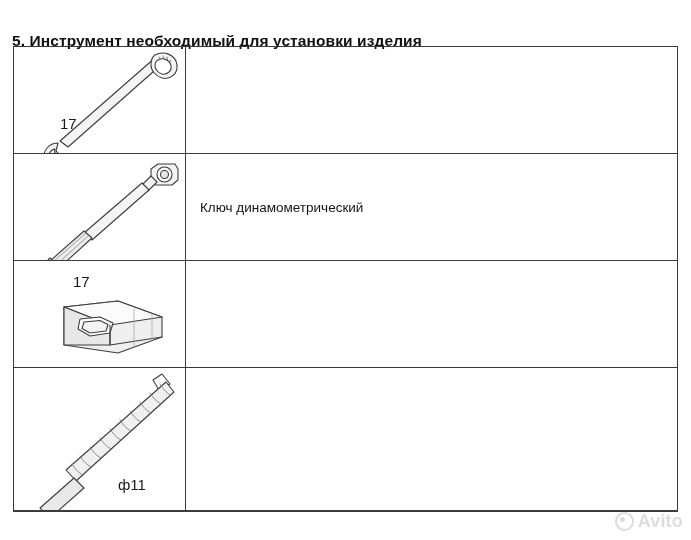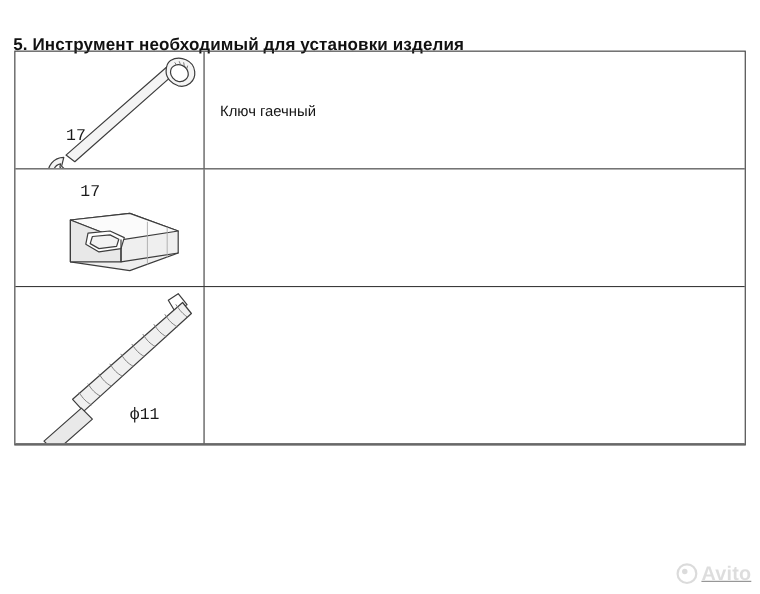--- a/index.html
+++ b/index.html
@@ -66,37 +66,36 @@
     align-items: center;
     padding-left: 14px;
     font-size: 13.5px;
     color: #151515;
     box-sizing: border-box;
   }
   .dim-text {
     position: absolute;
     font-size: 15px;
     color: #1a1a1a;
-    font-family: Liberation Mono, monospace;
+    font-family: Liberation Sans, sans-serif;
   }
   svg.art {
     position: absolute;
     left: 0;
     top: 0;
     display: block;
   }
   .watermark {
     position: absolute;
     right: 8px;
     bottom: 8px;
     display: flex;
     align-items: center;
     gap: 4px;
     opacity: 0.5;
-    text-decoration: underline;
   }
   .wm-circle {
     width: 15px;
     height: 15px;
     border: 2px solid #b9b9b9;
     border-radius: 50%;
     position: relative;
   }
   .wm-circle::after {
     content: "";
@@ -140,23 +139,48 @@
               <path d="M149 9 L150 11.5"></path>
               <path d="M153 10 L153.5 12.5"></path>
               <path d="M156.5 13 L156 15"></path>
             </g>
 
             <path d="M44 96 C35 96 28 104 30 114 C32 123 42 128 50 124 L44 116 L48 110 L42 104 Z"></path>
             <path d="M41 102 C35 103 33 110 35 115 C37 120 42 122 46 121 L41.5 115 L45 110.5 L40.5 105 Z" fill="#ffffff"></path>
           </g>
         </svg>
       </div>
-      <div class="cell-label">Ключ гаечный</div>
-    </div>
-
+    </div>
+
+    <div class="tool-row">
+      <div class="cell-image">
+        <svg class="art" width="172" height="106" viewBox="0 0 172 106">
+          <g stroke="#3d3d3d" stroke-width="1.1" fill="#f4f4f4" stroke-linejoin="round" stroke-linecap="round">
+
+            <path d="M144 10 L161 10 L164 15 L164 26 L158 31 L141 31 L137 26 L137 15 Z"></path>
+            <circle cx="150.5" cy="20.5" r="7.5" fill="#ffffff"></circle>
+            <circle cx="150.5" cy="20.5" r="4" fill="#e6e6e6"></circle>
+
+            <path d="M137 22 L128 31 L134 37 L143 28 Z"></path>
+
+            <path d="M128 29 L135 36 L78 86 L70 79 Z"></path>
+
+            <path d="M78 84 L70 77 L36 107 L45 114 Z" fill="#ececec"></path>
+
+            <g stroke="#8a8a8a" stroke-width="0.8">
+              <path d="M74 82 L42 111"></path>
+              <path d="M72 79 L39 108"></path>
+            </g>
+
+            <path d="M36 104 L45 112 L36 120 L28 112 Z" fill="#dedede"></path>
+          </g>
+        </svg>
+      </div>
+      <div class="cell-label">Ключ динамометрический</div>
+    </div>
 
     <div class="tool-row">
       <div class="cell-image">
         <span class="dim-text" style="left:59px; top:12px;">17</span>
         <svg class="art" width="172" height="106" viewBox="0 0 172 106">
           <g stroke="#3d3d3d" stroke-width="1.1" fill="#f1f1f1" stroke-linejoin="round" stroke-linecap="round">
 
             <path d="M50 46 L104 40 L148 56 L148 76 L104 92 L50 84 Z" fill="#efefef"></path>
 
             <path d="M50 46 L104 40 L148 56 L96 64 Z" fill="#fbfbfb"></path>

